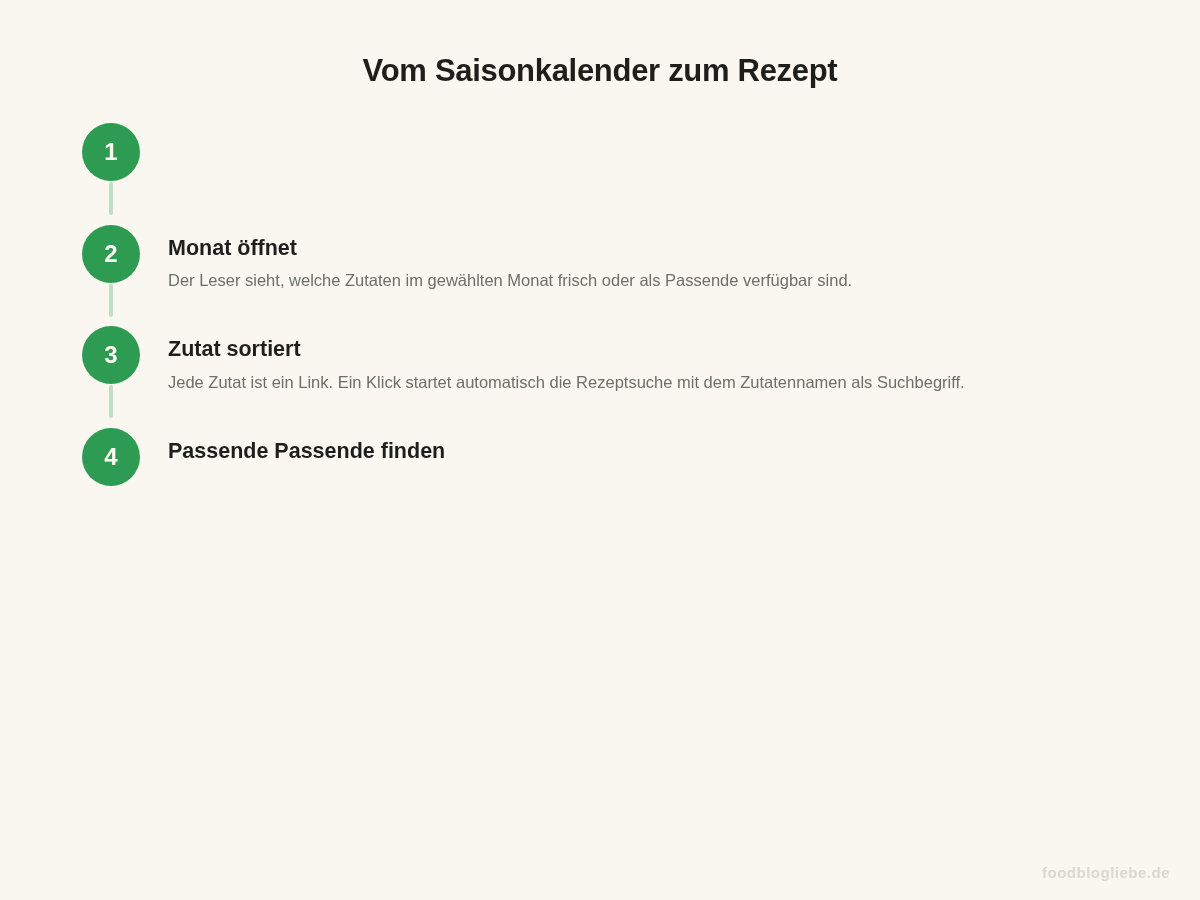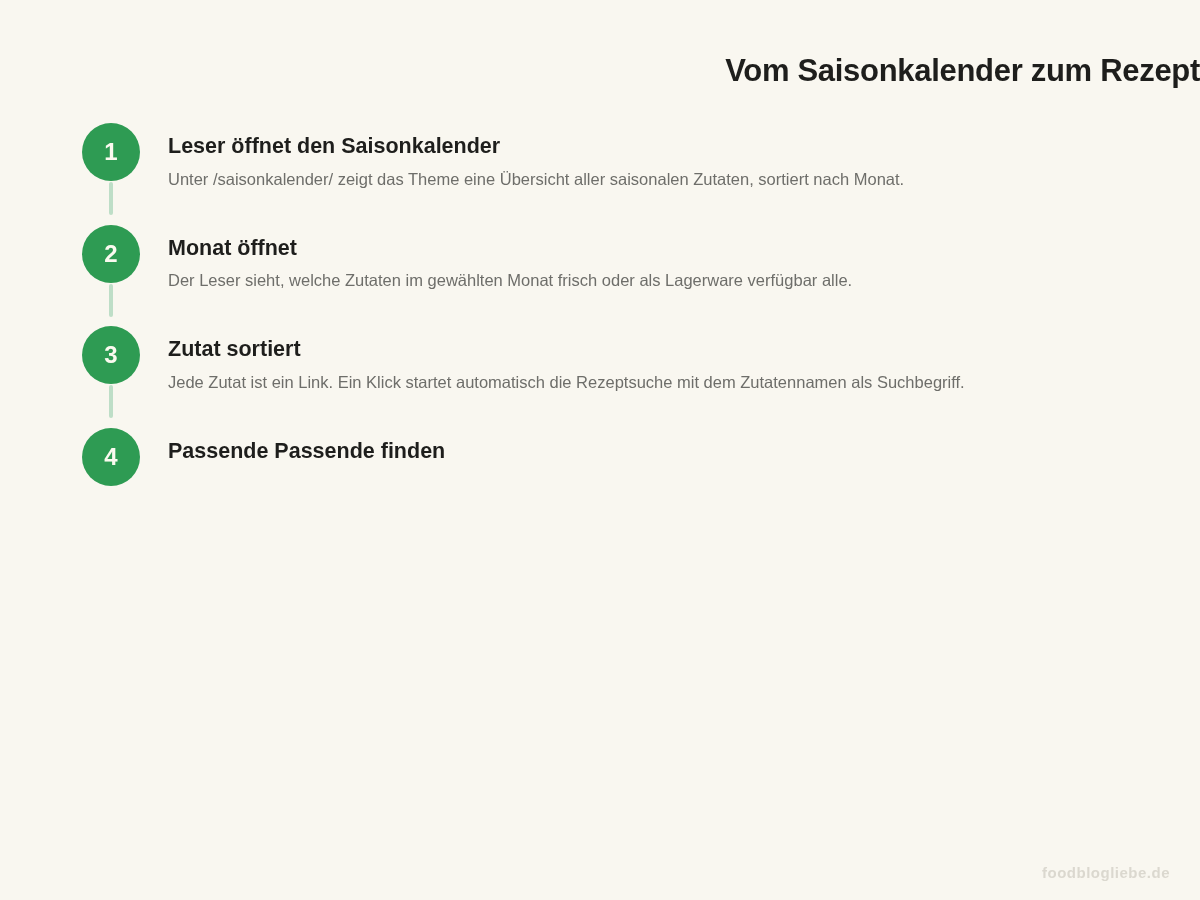--- a/index.html
+++ b/index.html
@@ -21,21 +21,21 @@
   .canvas{
     position:relative;
     width:1200px;
     height:900px;
   }
   .page-title{
     position:absolute;
     top:53px;
     left:0;
     width:100%;
-    text-align:right;
+    text-align:center;
     font-size:31px;
     font-weight:800;
     letter-spacing:-0.3px;
     color:var(--heading-text);
   }
   .steps{
     position:absolute;
     top:123px;
     left:82px;
     right:40px;
@@ -107,33 +107,29 @@
 <div class="canvas">
 
   <h1 class="page-title">Vom Saisonkalender zum Rezept</h1>
 
   <div class="steps">
 
     <div class="step">
       <div class="badge-col">
         <div class="badge">1</div>
       </div>
-      <div class="step-text">
-        <div class="step-title">Leser öffnet den Saisonkalender</div>
-        <div class="step-desc">Unter /saisonkalender/ zeigt das Theme eine Übersicht aller saisonalen Zutaten, sortiert nach Monat.</div>
-      </div>
     </div>
 
     <div class="step">
       <div class="badge-col">
         <div class="badge">2</div>
       </div>
       <div class="step-text">
         <div class="step-title">Monat öffnet</div>
-        <div class="step-desc">Der Leser sieht, welche Zutaten im gewählten Monat frisch oder als Lagerware verfügbar alle.</div>
+        <div class="step-desc">Der Leser sieht, welche Zutaten im gewählten Monat frisch oder als Passende verfügbar sind.</div>
       </div>
     </div>
 
     <div class="step">
       <div class="badge-col">
         <div class="badge">3</div>
       </div>
       <div class="step-text">
         <div class="step-title">Zutat sortiert</div>
         <div class="step-desc">Jede Zutat ist ein Link. Ein Klick startet automatisch die Rezeptsuche mit dem Zutatennamen als Suchbegriff.</div>

